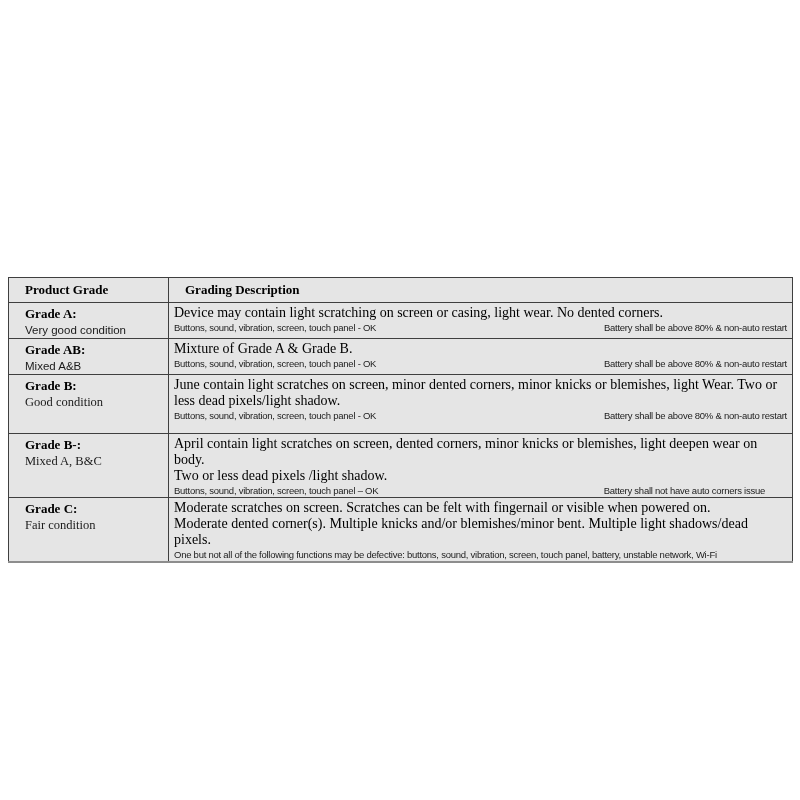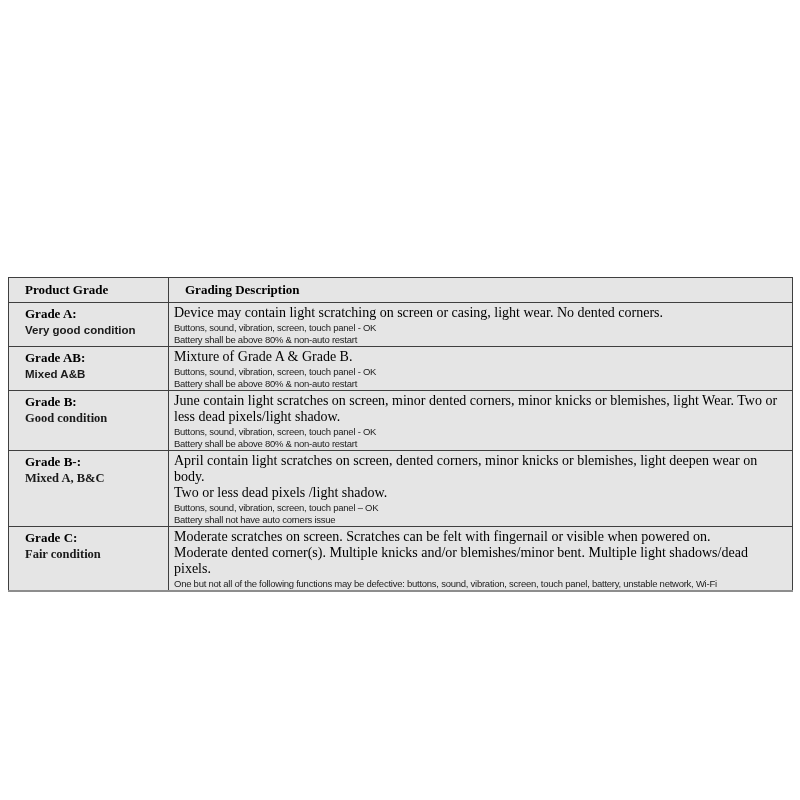--- a/index.html
+++ b/index.html
@@ -66,21 +66,20 @@
     font-size: 13px;
     line-height: 17px;
     color: #000000;
     white-space: nowrap;
   }
   .grade-sub {
     font-size: 12.5px;
     line-height: 16px;
     color: #1a1a1a;
     white-space: nowrap;
-    font-weight: bold;
   }
   .grade-sub.sans { font-family: "Liberation Sans", sans-serif; font-size: 11.5px; }
   .grade-sub.serif { font-family: "Liberation Serif", serif; }
 
   td.desc-cell { padding: 2px 5px 0 5px; }
   .desc-main {
     font-family: "Liberation Serif", serif;
     font-size: 14px;
     line-height: 16px;
     color: #000000;
@@ -89,21 +88,20 @@
   .desc-footer {
     display: flex;
     justify-content: space-between;
     align-items: baseline;
     margin-top: 1px;
     font-family: "Liberation Sans", sans-serif;
     font-size: 9.5px;
     line-height: 12px;
     letter-spacing: -0.25px;
     color: #1c1c1c;
-    flex-direction: column;
   }
   .foot-left  { text-align: left; }
   .foot-right { text-align: center; white-space: nowrap; }
   .foot-right.offset { margin-right: 22px; }
   .foot-right:empty { display: none; }
 </style>
 </head>
 <body>
 
 <div class="page">

